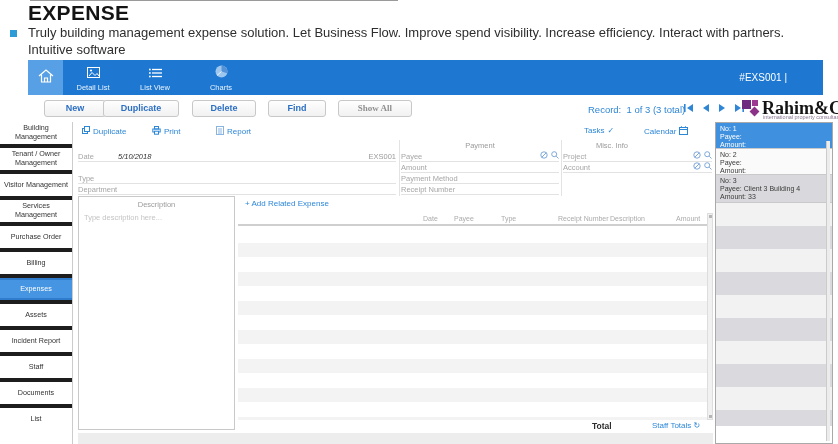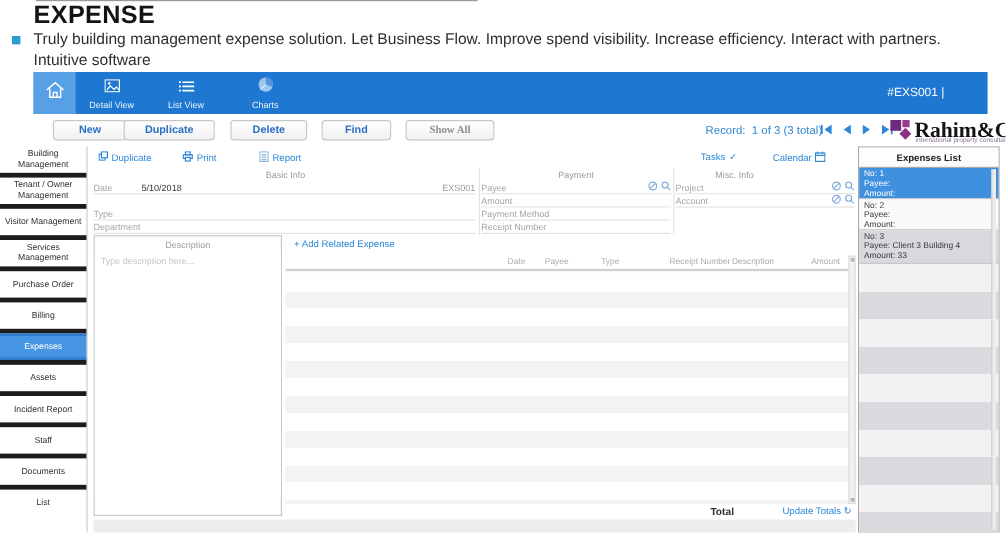--- a/index.html
+++ b/index.html
@@ -60,21 +60,21 @@
              align-items:center; gap:3px; cursor:pointer; }
   #rt-duplicate{left:82px;} #rt-print{left:152px;} #rt-report{left:216px;}
   #rt-tasks{left:584px;} #rt-calendar{left:644px;}
 
   
   .section-title { position:absolute; top:141px; font-size:7.5px; color:#9b9b9b; text-align:center; }
   #st-basic{left:78px;width:320px;} #st-payment{left:400px;width:160px;} #st-misc{left:537px;width:150px;}
   .vsep { position:absolute; top:140px; height:56px; width:1px; background:#e3e3e3; }
   .frow { position:absolute; height:11px; border-bottom:1px solid #e2e2e2; font-size:7.5px;
           color:#a6a6a6; display:flex; align-items:center; background:#fff; }
-  .frow .val { color:#333; }
+  .frow .val { color:#333;font-style:italic; }
   .frow .right { margin-left:auto; color:#9b9b9b; }
   .ficons { margin-left:auto; display:flex; gap:3px; align-items:center; }
   .ficons svg { cursor:pointer; }
 
   
   .desc-box { position:absolute; left:78px; top:196px; width:157px; height:234px;
               border:1px solid #c9c9c9; background:#fff; }
   .desc-title { text-align:center; font-size:7.5px; color:#9b9b9b; padding-top:3px; }
   .desc-input { width:100%; height:205px; border:none; outline:none; resize:none;
                 font-family:"Liberation Sans", sans-serif; font-size:7.5px; color:#444; padding:4px 5px; }
@@ -128,21 +128,21 @@
       </span>
     </div>
     <div class="tb-tab" id="tab-detail">
       <span>
         <svg width="13" height="11" viewBox="0 0 13 11">
             <rect x="0.5" y="0.5" width="12" height="10" fill="none" stroke="#fff"></rect>
             <circle cx="4" cy="3.5" r="1.1" fill="#fff"></circle>
             <path d="M2 9 L5 5.5 L8 8.5 L10 6.5 L12 9" stroke="#fff" fill="none"></path>
           </svg>
       </span>
-      <span class="lbl">Detail View</span>
+      <span class="lbl">Detail List</span>
     </div>
     <div class="tb-tab" id="tab-list">
       <span>
         <svg width="13" height="10" viewBox="0 0 13 10">
             <g stroke="#fff" stroke-width="1.3">
               <line x1="3" y1="1.5" x2="13" y2="1.5"></line>
               <line x1="3" y1="5" x2="13" y2="5"></line>
               <line x1="3" y1="8.5" x2="13" y2="8.5"></line>
             </g>
             <g fill="#fff">
@@ -269,21 +269,20 @@
   <div class="rt-link" id="rt-calendar">
     <span>Calendar</span>
     <span><svg width="9" height="9" viewBox="0 0 9 9">
           <rect x="0.5" y="1.5" width="8" height="7" fill="none" stroke="#2d87d8"></rect>
           <line x1="0.5" y1="3.5" x2="8.5" y2="3.5" stroke="#2d87d8"></line>
           <line x1="2.5" y1="0.3" x2="2.5" y2="2" stroke="#2d87d8"></line>
           <line x1="6.5" y1="0.3" x2="6.5" y2="2" stroke="#2d87d8"></line>
         </svg></span>
   </div>
 
-  <div class="section-title" id="st-basic">Basic Info</div>
   <div class="section-title" id="st-payment">Payment</div>
   <div class="section-title" id="st-misc">Misc. Info</div>
   <div class="vsep" style="left:399px;"></div>
   <div class="vsep" style="left:561px;"></div>
 
   <div class="frow" style="left:78px; top:151px; width:318px;">
     <span style="width:40px;">Date</span>
     <span class="val">5/10/2018</span>
     <span class="right">EXS001</span>
   </div>
@@ -361,27 +360,26 @@
     <span class="rh-desc">Description</span>
     <span class="rh-amount">Amount</span>
   </div>
   <div class="rel-body"></div>
   <div class="rel-scroll">
     <div class="arr" style="top:1px;"></div>
     <div class="arr" style="bottom:1px;"></div>
   </div>
   <div class="rel-total-label">Total</div>
   <div class="rel-update">
-    <span>Update Totals</span>
+    <span>Staff Totals</span>
     <span>↻</span>
   </div>
   <div class="bottom-strip"></div>
 
   <div class="exp-panel">
-    <div class="ep-header">Expenses List</div>
     <div class="ep-item sel">
       <div>No: 1</div>
       <div>Payee:</div>
       <div>Amount:</div>
     </div>
     <div class="ep-item plain">
       <div>No: 2</div>
       <div>Payee:</div>
       <div>Amount:</div>
     </div>

